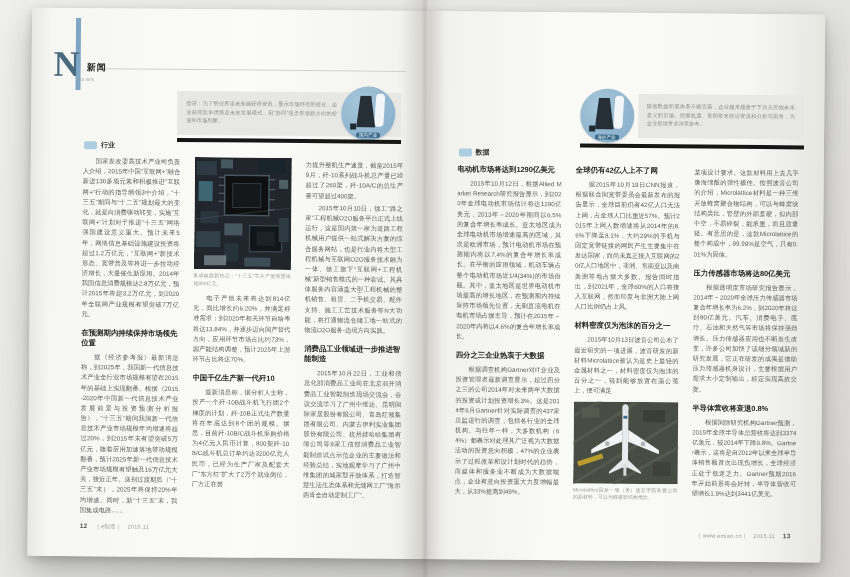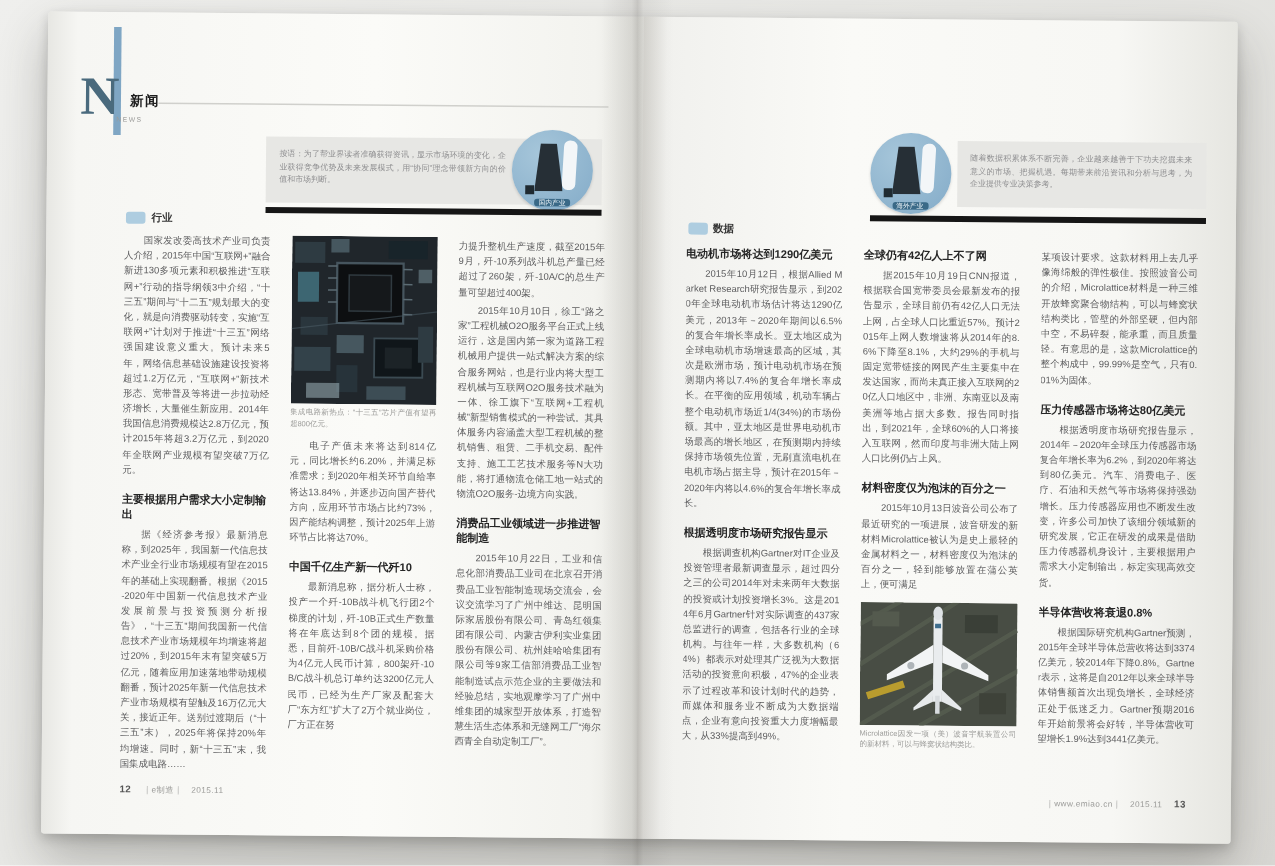--- a/index.html
+++ b/index.html
@@ -92,21 +92,21 @@
     <div class="black-bar bb-left"></div>
 
     <div class="tag-row tr-left">
       <span class="tag-chip"></span>
       <span class="tag-label">行业</span>
     </div>
 
     <div class="columns cols-left">
       <div class="col">
         <p class="body">国家发改委高技术产业司负责人介绍，2015年中国“互联网+”融合新进130多项元素和积极推进“互联网+”行动的指导纲领3中介绍，“十三五”期间与“十二五”规划最大的变化，就是向消费驱动转变，实施“互联网+”计划对于推进“十三五”网络强国建设意义重大。预计未来5年，网络信息基础设施建设投资将超过1.2万亿元，“互联网+”新技术形态、宽带普及等将进一步拉动经济增长，大量催生新应用。2014年我国信息消费规模达2.8万亿元，预计2015年将超3.2万亿元，到2020年全联网产业规模有望突破7万亿元。</p>
-        <h3>主要根据用户需求大小定制输出</h3>
+        <h3>在预测期内持续保持市场领先位置</h3>
         <p class="body">据《经济参考报》最新消息称，到2025年，我国新一代信息技术产业全行业市场规模有望在2015年的基础上实现翻番。根据《2015-2020年中国新一代信息技术产业发展前景与投资预测分析报告》，“十三五”期间我国新一代信息技术产业市场规模年均增速将超过20%，到2015年末有望突破5万亿元，随着应用加速落地带动规模翻番，预计2025年新一代信息技术产业市场规模有望触及16万亿元大关，接近正年。送别过渡期后（“十三五”末），2025年将保持20%年均增速。同时，新“十三五”末，我国集成电路……</p>
       </div>
       <div class="col">
         <figure>
           <svg viewBox="0 0 97 112" width="97" height="112" preserveAspectRatio="none">
             <rect width="97" height="112" fill="#20262b"></rect>
             <rect x="2" y="4" width="20" height="14" fill="#2e3b42"></rect>
             <rect x="26" y="2" width="12" height="9" fill="#46575f"></rect>
             <rect x="64" y="3" width="26" height="12" fill="#18242a"></rect>
             <rect x="4" y="24" width="14" height="20" fill="#3d6672"></rect>
@@ -169,21 +169,21 @@
 
     <div class="tag-row tr-right">
       <span class="tag-chip"></span>
       <span class="tag-label">数据</span>
     </div>
 
     <div class="columns cols-right">
       <div class="col">
         <h3 class="first">电动机市场将达到1290亿美元</h3>
         <p class="body">2015年10月12日，根据Allied Market Research研究报告显示，到2020年全球电动机市场估计将达1290亿美元，2013年－2020年期间以6.5%的复合年增长率成长。亚太地区成为全球电动机市场增速最高的区域，其次是欧洲市场，预计电动机市场在预测期内将以7.4%的复合年增长率成长。在平衡的应用领域，机动车辆占整个电动机市场近1/4(34%)的市场份额。其中，亚太地区是世界电动机市场最高的增长地区，在预测期内持续保持市场领先位置，无刷直流电机在电机市场占据主导，预计在2015年－2020年内将以4.6%的复合年增长率成长。</p>
-        <h3>根据透明度市场研究报告显示</h3>
+        <h3>四分之三企业热衷于大数据</h3>
         <p class="body">根据调查机构Gartner对IT企业及投资管理者最新调查显示，超过四分之三的公司2014年对未来两年大数据的投资或计划投资增长3%。这是2014年6月Gartner针对实际调查的437家总监进行的调查，包括各行业的全球机构。与往年一样，大多数机构（64%）都表示对处理其广泛视为大数据活动的投资意向积极，47%的企业表示了过程改革和设计划时代的趋势，而媒体和服务业不断成为大数据端点，企业有意向投资重大力度增幅最大，从33%提高到49%。</p>
       </div>
       <div class="col">
         <h3 class="first">全球仍有42亿人上不了网</h3>
         <p class="body">据2015年10月19日CNN报道，根据联合国宽带委员会最新发布的报告显示，全球目前仍有42亿人口无法上网，占全球人口比重近57%。预计2015年上网人数增速将从2014年的8.6%下降至8.1%，大约29%的手机与固定宽带链接的网民产生主要集中在发达国家，而尚未真正接入互联网的20亿人口地区中，非洲、东南亚以及南美洲等地占据大多数。报告同时指出，到2021年，全球60%的人口将接入互联网，然而印度与非洲大陆上网人口比例仍占上风。</p>
         <h3>材料密度仅为泡沫的百分之一</h3>
         <p class="body">2015年10月13日波音公司公布了最近研究的一项进展，波音研发的新材料Microlattice被认为是史上最轻的金属材料之一，材料密度仅为泡沫的百分之一，轻到能够放置在蒲公英上，便可满足</p>
         <figure style="margin-top:5px">
           <svg viewBox="0 0 105 82" width="105" height="82" preserveAspectRatio="none">
             <rect width="105" height="82" fill="#484d44"></rect>

